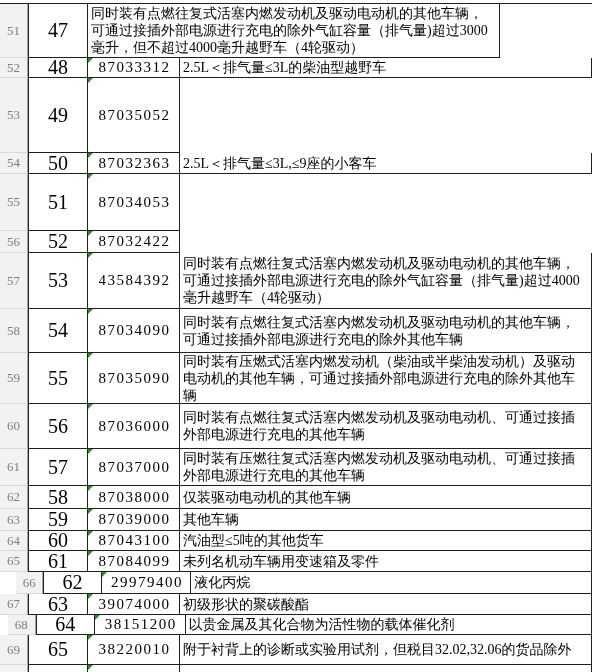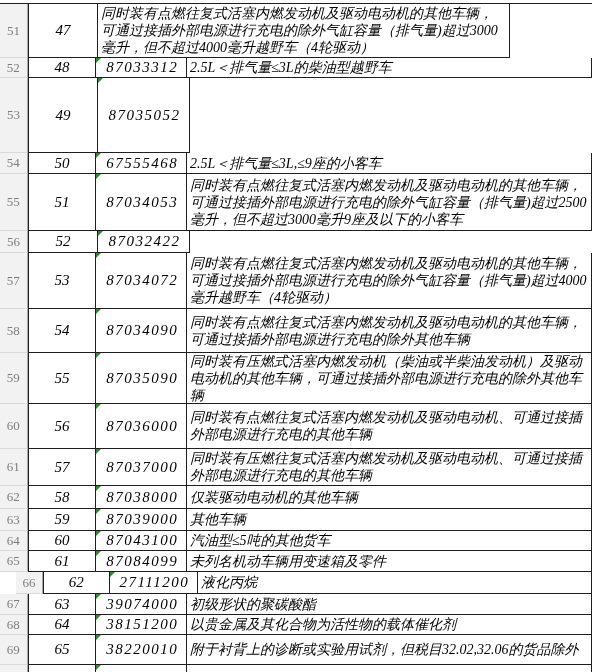--- a/index.html
+++ b/index.html
@@ -27,26 +27,25 @@
     font-size: 13px;
     display: flex; align-items: center; justify-content: center;
     overflow: hidden;
   }
   .cell {
     background: #fff;
     border-right: 1px solid var(--grid-line, #1f1f1f);
     border-bottom: 1px solid var(--grid-line, #1f1f1f);
     display: flex; align-items: center;
     overflow: hidden;
-    font-style: italic;
   }
   .seq {
-    width: 70px;
+    width: 60px;
     border-left: 1px solid var(--grid-line, #1f1f1f);
-    font-size: 15px;
+    font-size: 20px;
     justify-content: center;
   }
   .code {
     width: 92px;
     position: relative;
     font-size: 15px;
     letter-spacing: 1.5px;
     justify-content: center;
     padding-left: 2px;
   }
@@ -92,50 +91,49 @@
       <span class="tri"></span>
       <span class="val">87035052</span>
     </div>
   </div>
 
   <div class="row" style="height: 21px;">
     <div class="gutter">54</div>
     <div class="cell seq">50</div>
     <div class="cell code">
       <span class="tri"></span>
-      <span class="val">67555468</span>
+      <span class="val">87032363</span>
     </div>
     <div class="cell desc">2.5L＜排气量≤3L,≤9座的小客车</div>
   </div>
 
   <div class="row" style="height: 57px;">
     <div class="gutter">55</div>
     <div class="cell seq">51</div>
     <div class="cell code">
       <span class="tri"></span>
       <span class="val">87034053</span>
     </div>
-    <div class="cell desc">同时装有点燃往复式活塞内燃发动机及驱动电动机的其他车辆，可通过接插外部电源进行充电的除外气缸容量（排气量)超过2500毫升，但不超过3000毫升9座及以下的小客车</div>
   </div>
 
   <div class="row" style="height: 22px;">
     <div class="gutter">56</div>
     <div class="cell seq">52</div>
     <div class="cell code">
       <span class="tri"></span>
       <span class="val">87032422</span>
     </div>
   </div>
 
   <div class="row" style="height: 56px;">
     <div class="gutter">57</div>
     <div class="cell seq">53</div>
     <div class="cell code">
       <span class="tri"></span>
-      <span class="val">87034072</span>
+      <span class="val">43584392</span>
     </div>
     <div class="cell desc">同时装有点燃往复式活塞内燃发动机及驱动电动机的其他车辆，可通过接插外部电源进行充电的除外气缸容量（排气量)超过4000毫升越野车（4轮驱动）</div>
   </div>
 
   <div class="row" style="height: 44px;">
     <div class="gutter">58</div>
     <div class="cell seq">54</div>
     <div class="cell code">
       <span class="tri"></span>
       <span class="val">87034090</span>
@@ -211,36 +209,36 @@
       <span class="val">87084099</span>
     </div>
     <div class="cell desc">未列名机动车辆用变速箱及零件</div>
   </div>
 
   <div class="row" style="height: 22px; margin-left: 16px;">
     <div class="gutter">66</div>
     <div class="cell seq">62</div>
     <div class="cell code">
       <span class="tri"></span>
-      <span class="val">27111200</span>
+      <span class="val">29979400</span>
     </div>
     <div class="cell desc">液化丙烷</div>
   </div>
 
   <div class="row" style="height: 21px;">
     <div class="gutter">67</div>
     <div class="cell seq">63</div>
     <div class="cell code">
       <span class="tri"></span>
       <span class="val">39074000</span>
     </div>
     <div class="cell desc">初级形状的聚碳酸酯</div>
   </div>
 
-  <div class="row" style="height: 20px;">
+  <div class="row" style="height: 20px; padding-left: 8px;">
     <div class="gutter">68</div>
     <div class="cell seq">64</div>
     <div class="cell code">
       <span class="tri"></span>
       <span class="val">38151200</span>
     </div>
     <div class="cell desc">以贵金属及其化合物为活性物的载体催化剂</div>
   </div>
 
   <div class="row" style="height: 30px;">

